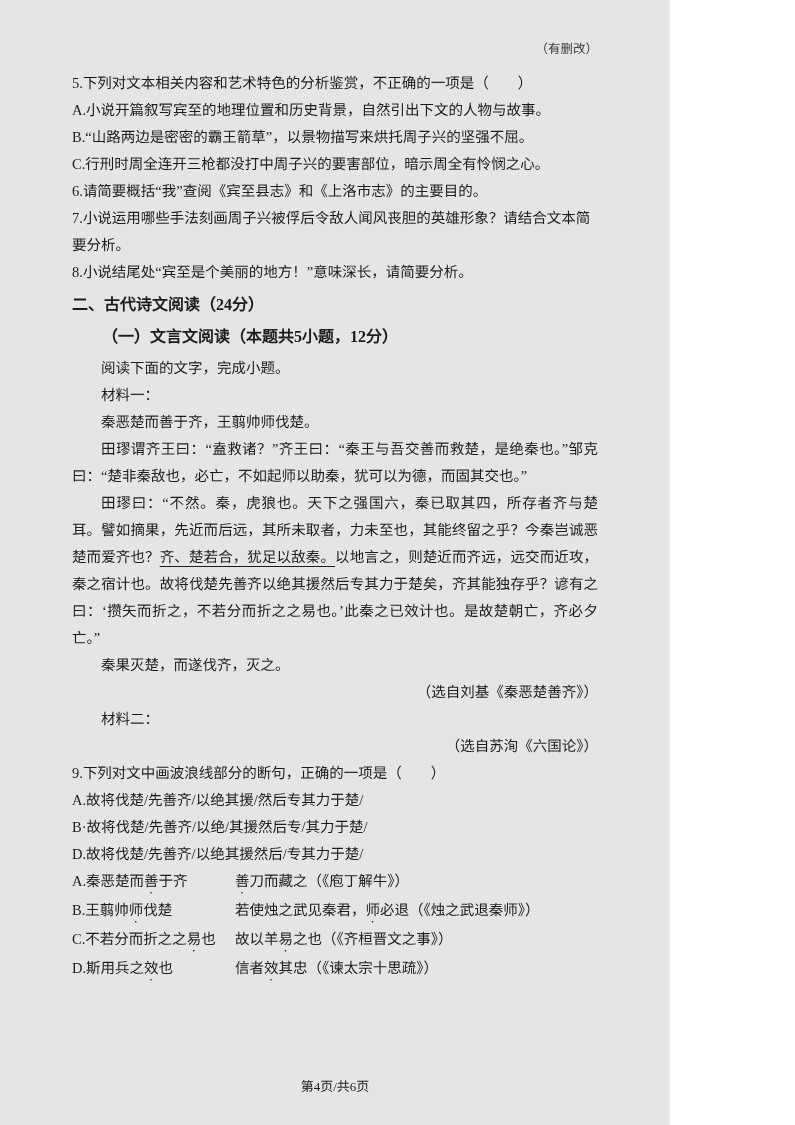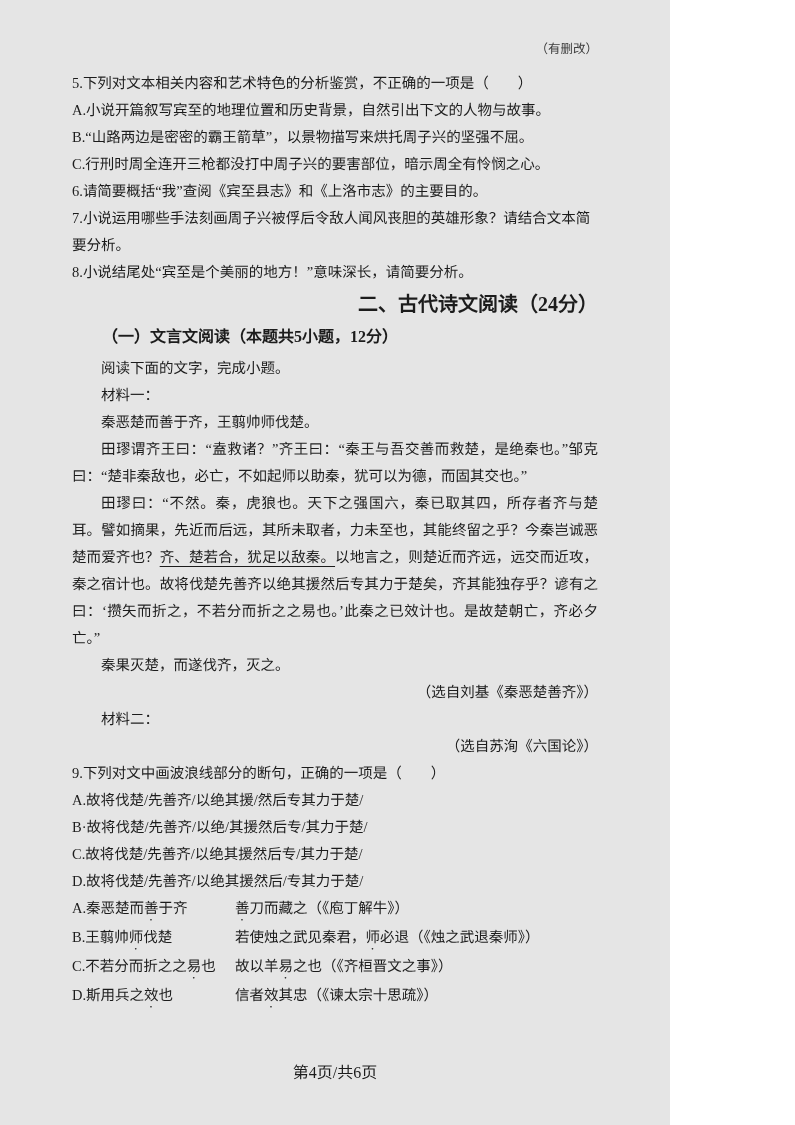--- a/index.html
+++ b/index.html
@@ -22,25 +22,24 @@
   }
   p { margin: 0; line-height: 27px; }
   .note {
     text-align: right;
     font-size: 12.5px;
     color: #3c3c3c;
     line-height: 18px;
     margin-bottom: 12px;
   }
   .sec {
-    font-size: 20px;
+    font-size: 16px;
     font-weight: bold;
     line-height: 31px;
     margin: 3px 0 1px 0;
-    text-align: right;
   }
   .sub {
     font-size: 16px;
     font-weight: bold;
     line-height: 31px;
     margin: 1px 0 3px 0;
     padding-left: 30px;
   }
   .ind { text-indent: 2em; }
   .para {
@@ -69,23 +68,23 @@
   .ins {
     font-size: 10.5px;
     vertical-align: 8px;
     padding: 0 8px 0 2px;
   }
   .row .col-l { display: inline-block; width: 163px; }
   .footer {
     position: absolute;
     left: 0;
     right: 0;
-    bottom: 42px;
+    bottom: 30px;
     text-align: center;
-    font-size: 16px;
+    font-size: 13px;
     color: #1c1c1c;
   }
 </style>
 </head>
 <body>
 
 <div class="page">
 
   <div class="note">（有删改）</div>
 
@@ -108,21 +107,20 @@
   <p class="para"><span>田璆曰：“不然。秦，虎狼也。天下之强国六，秦已取其四，所存者齐与楚耳。譬如摘果，先近而后远，其所未取者，力未至也，其能终留之乎？今秦岂诚恶楚而爱齐也？</span><span class="u-solid">齐、楚若合，犹足以敌秦。</span><span>以地言之，则楚近而齐远，远交而近攻，秦之宿计也。</span><span class="u-wavy">故将伐楚先善齐以绝其援然后专其力于楚矣</span><span>，齐其能独存乎？谚有之曰：‘攒矢而折之，不若分而折之之易也。’此秦之已效计也。是故楚朝亡，齐必夕亡。”</span></p>
   <p class="para">秦果灭楚，而遂伐齐，灭之。</p>
   <p class="src">（选自刘基《秦恶楚善齐》）</p>
 
   <p class="ind">材料二：</p>
   <p class="src">（选自苏洵《六国论》）</p>
 
   <p>9.下列对文中画波浪线部分的断句，正确的一项是（　　）</p>
   <p>A.故将伐楚/先善齐/以绝其援/然后专其力于楚/</p>
   <p>B·故将伐楚/先善齐/以绝/其援然后专/其力于楚/</p>
-  <p>C.故将伐楚/先善齐/以绝其援然后专/其力于楚/</p>
   <p>D.故将伐楚/先善齐/以绝其援然后/专其力于楚/</p>
 
 
   <p class="row">
     <span class="col-l"><span>A.秦恶楚而</span><span class="dot">善</span><span>于齐</span></span><span class="col-r"><span></span><span class="dot">善</span><span>刀而藏之（《庖丁解牛》）</span></span>
   </p>
   <p class="row">
     <span class="col-l"><span>B.王翦帅</span><span class="dot">师</span><span>伐楚</span></span><span class="col-r"><span>若使烛之武见秦君，</span><span class="dot">师</span><span>必退（《烛之武退秦师》）</span></span>
   </p>
   <p class="row">

